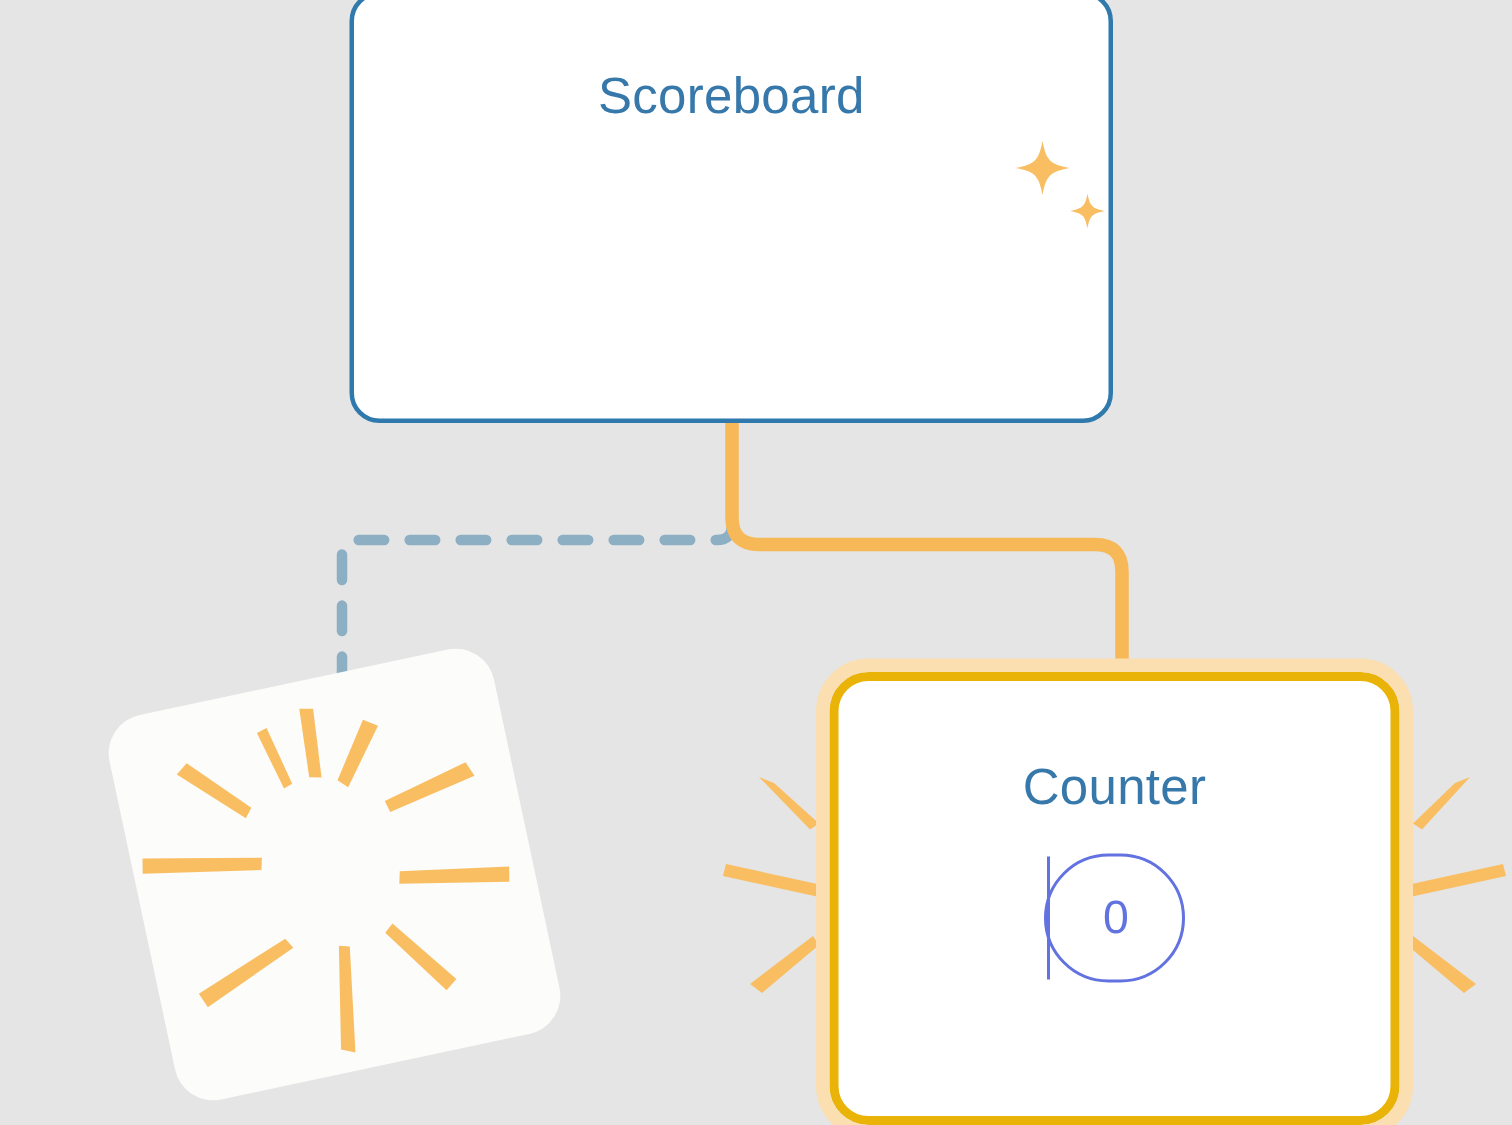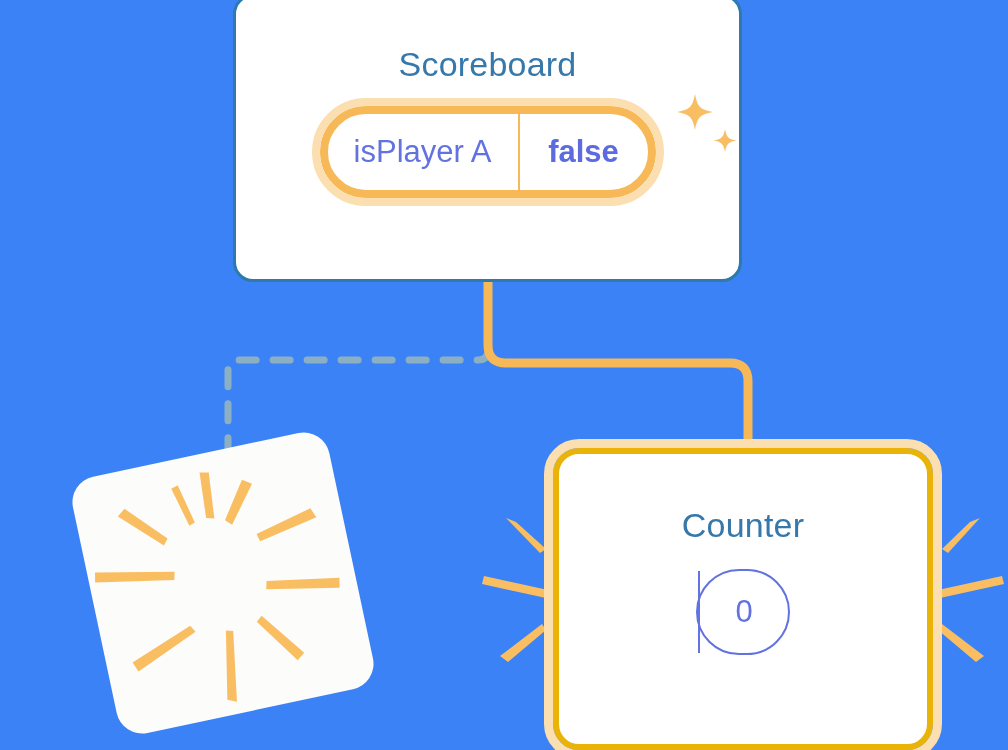--- a/index.html
+++ b/index.html
@@ -4,21 +4,21 @@
 <style>
   html, body {
     margin: 0;
     padding: 0;
     background: #4C6A72;
   }
   #stage {
     position: relative;
     width: 1008px;
     height: 750px;
-    background: #3b82f6;
+    background: #e5e5e5;
     overflow: hidden;
     font-family: "Liberation Sans", sans-serif;
   }
 
   
   #connectors {
     position: absolute;
     left: 0; top: 0;
     width: 1008px;
     height: 750px;
@@ -250,27 +250,20 @@
     <g fill="#F9BE62">
       <polygon points="44,22 34,26 6,53 12,57"></polygon>
       <polygon points="68,88 66,80 2,94 4,102"></polygon>
       <polygon points="40,166 48,160 6,128 2,134"></polygon>
     </g>
   </svg>
 
   <div id="scoreboard-card">
     <div id="scoreboard-title" class="card-title">Scoreboard</div>
 
-    <div id="scoreboard-pill-wrap" class="pill-wrap">
-      <div class="pill-glow">
-        <div class="pill-key">isPlayer A</div>
-        <div class="pill-divider"></div>
-        <div class="pill-val">false</div>
-      </div>
-    </div>
   </div>
 
   <svg id="sparkles" viewBox="0 0 80 80" xmlns="http://www.w3.org/2000/svg">
     <g fill="#F9BE62">
       <path d="M27 6 C29.5 19 32 21.5 45 24 C32 26.5 29.5 29 27 42 C24.5 29 22 26.5 9 24 C22 21.5 24.5 19 27 6 Z"></path>
       <path d="M57 41 C58.6 49.4 60.2 51 68.6 52.6 C60.2 54.2 58.6 55.8 57 64.2 C55.4 55.8 53.8 54.2 45.4 52.6 C53.8 51 55.4 49.4 57 41 Z"></path>
     </g>
   </svg>
 
   <div id="counter-card">

